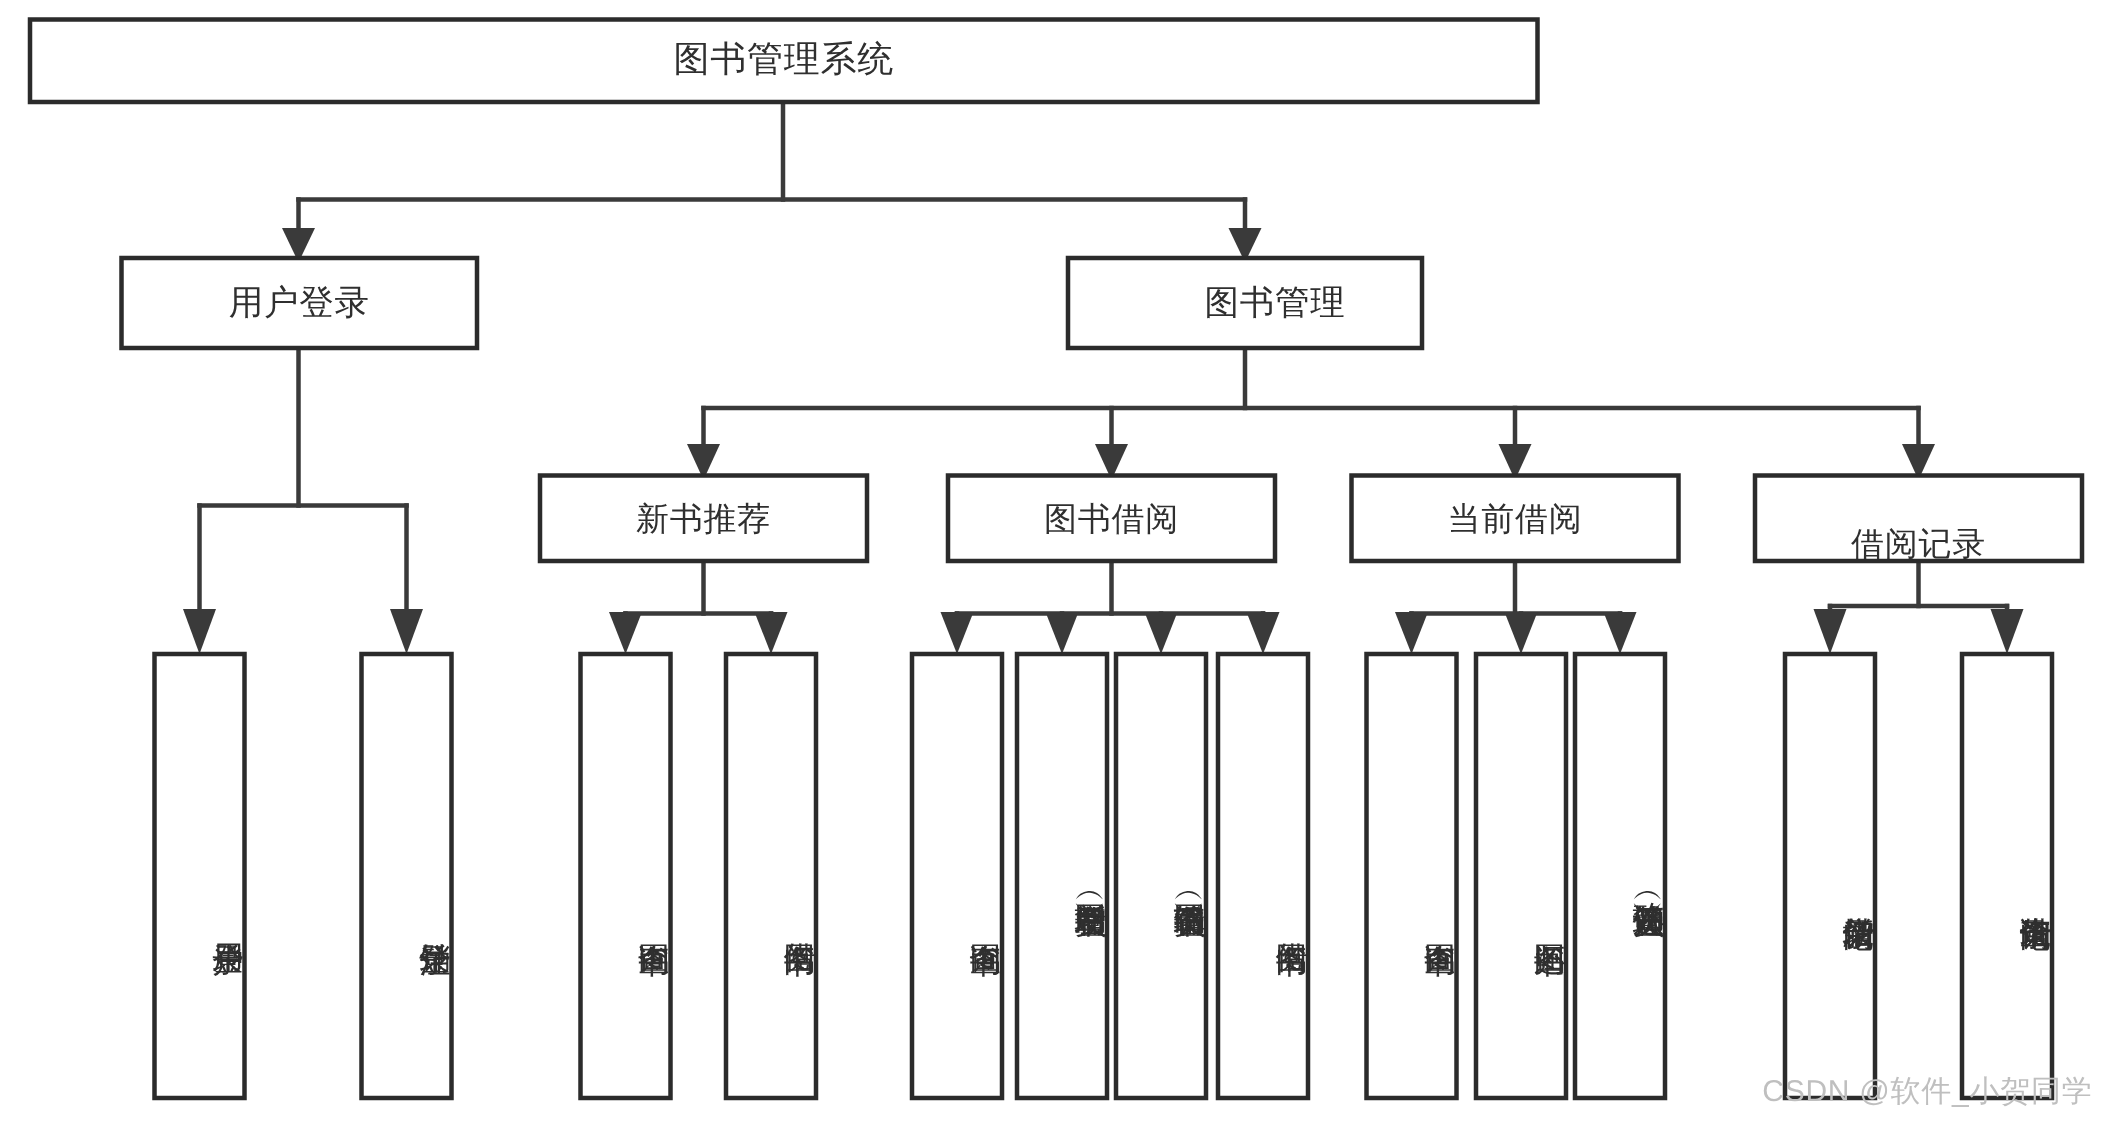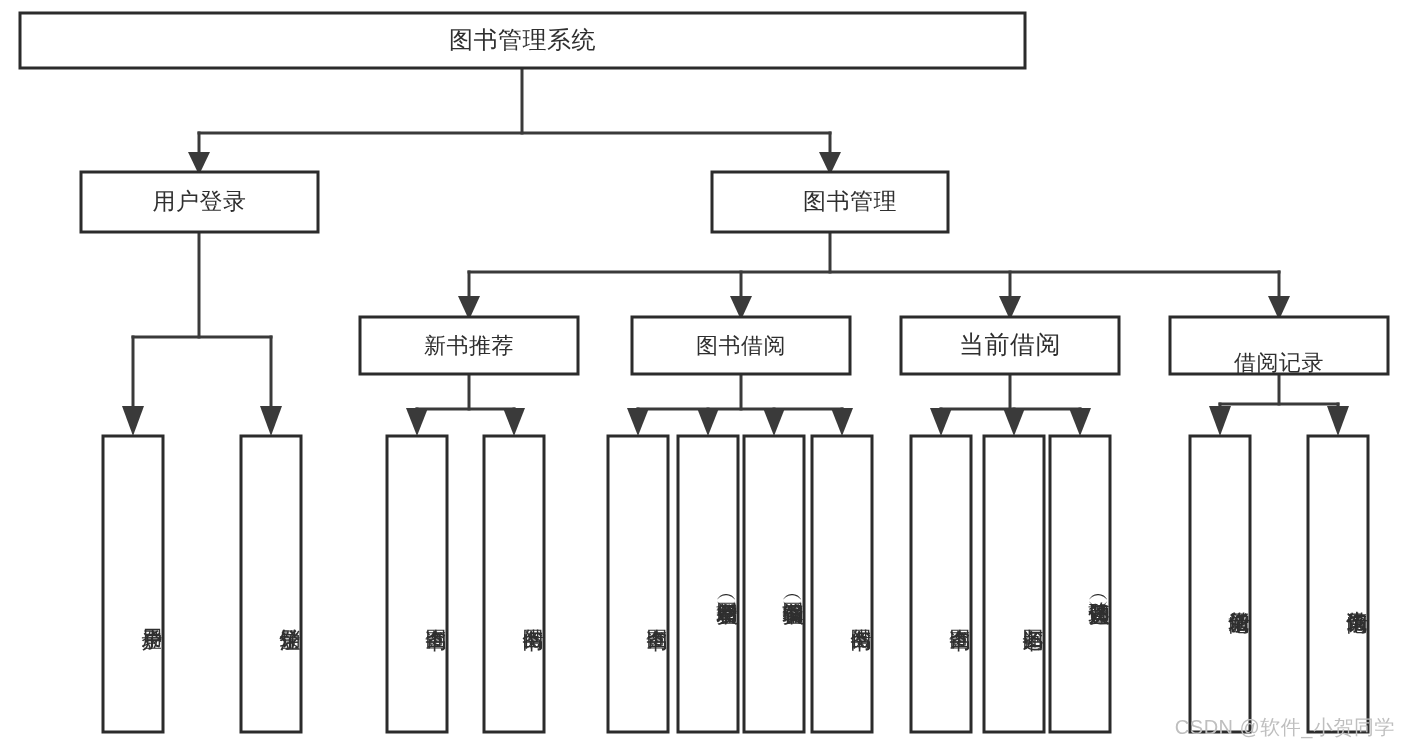--- a/index.html
+++ b/index.html
@@ -196,21 +196,21 @@
   <div class="node-label horizontal" style="left:20px; top:13px; width:1005px; height:55px; font-size:24px;">图书管理系统</div>
 
   <div class="node-label horizontal" style="left:81px; top:172px; width:237px; height:60px; font-size:23px;">用户登录</div>
 
   <div class="node-label horizontal" style="left:712px; top:172px; width:236px; height:60px; font-size:23px;margin-left:20px;">图书管理</div>
 
   <div class="node-label horizontal" style="left:360px; top:317px; width:218px; height:57px; font-size:22px;">新书推荐</div>
 
   <div class="node-label horizontal" style="left:632px; top:317px; width:218px; height:57px; font-size:22px;">图书借阅</div>
 
-  <div class="node-label horizontal" style="left:901px; top:317px; width:218px; height:57px; font-size:25px;">当前借阅</div>
+  <div class="node-label horizontal" style="left:901px; top:317px; width:218px; height:57px; font-size:22px;">当前借阅</div>
 
   <div class="node-label horizontal" style="left:1170px; top:317px; width:218px; height:57px; font-size:22px;margin-top:17px;">借阅记录</div>
 
   <div class="node-label vertical pad-top-xl" style="left:103px; top:436px; width:60px; height:296px;">用户登录</div>
 
   <div class="node-label vertical pad-top-xl" style="left:241px; top:436px; width:60px; height:296px;">注销登录</div>
 
   <div class="node-label vertical pad-top-xl" style="left:387px; top:436px; width:60px; height:296px;">查询图书</div>
 
   <div class="node-label vertical pad-top-xl" style="left:484px; top:436px; width:60px; height:296px;">借阅图书</div>

